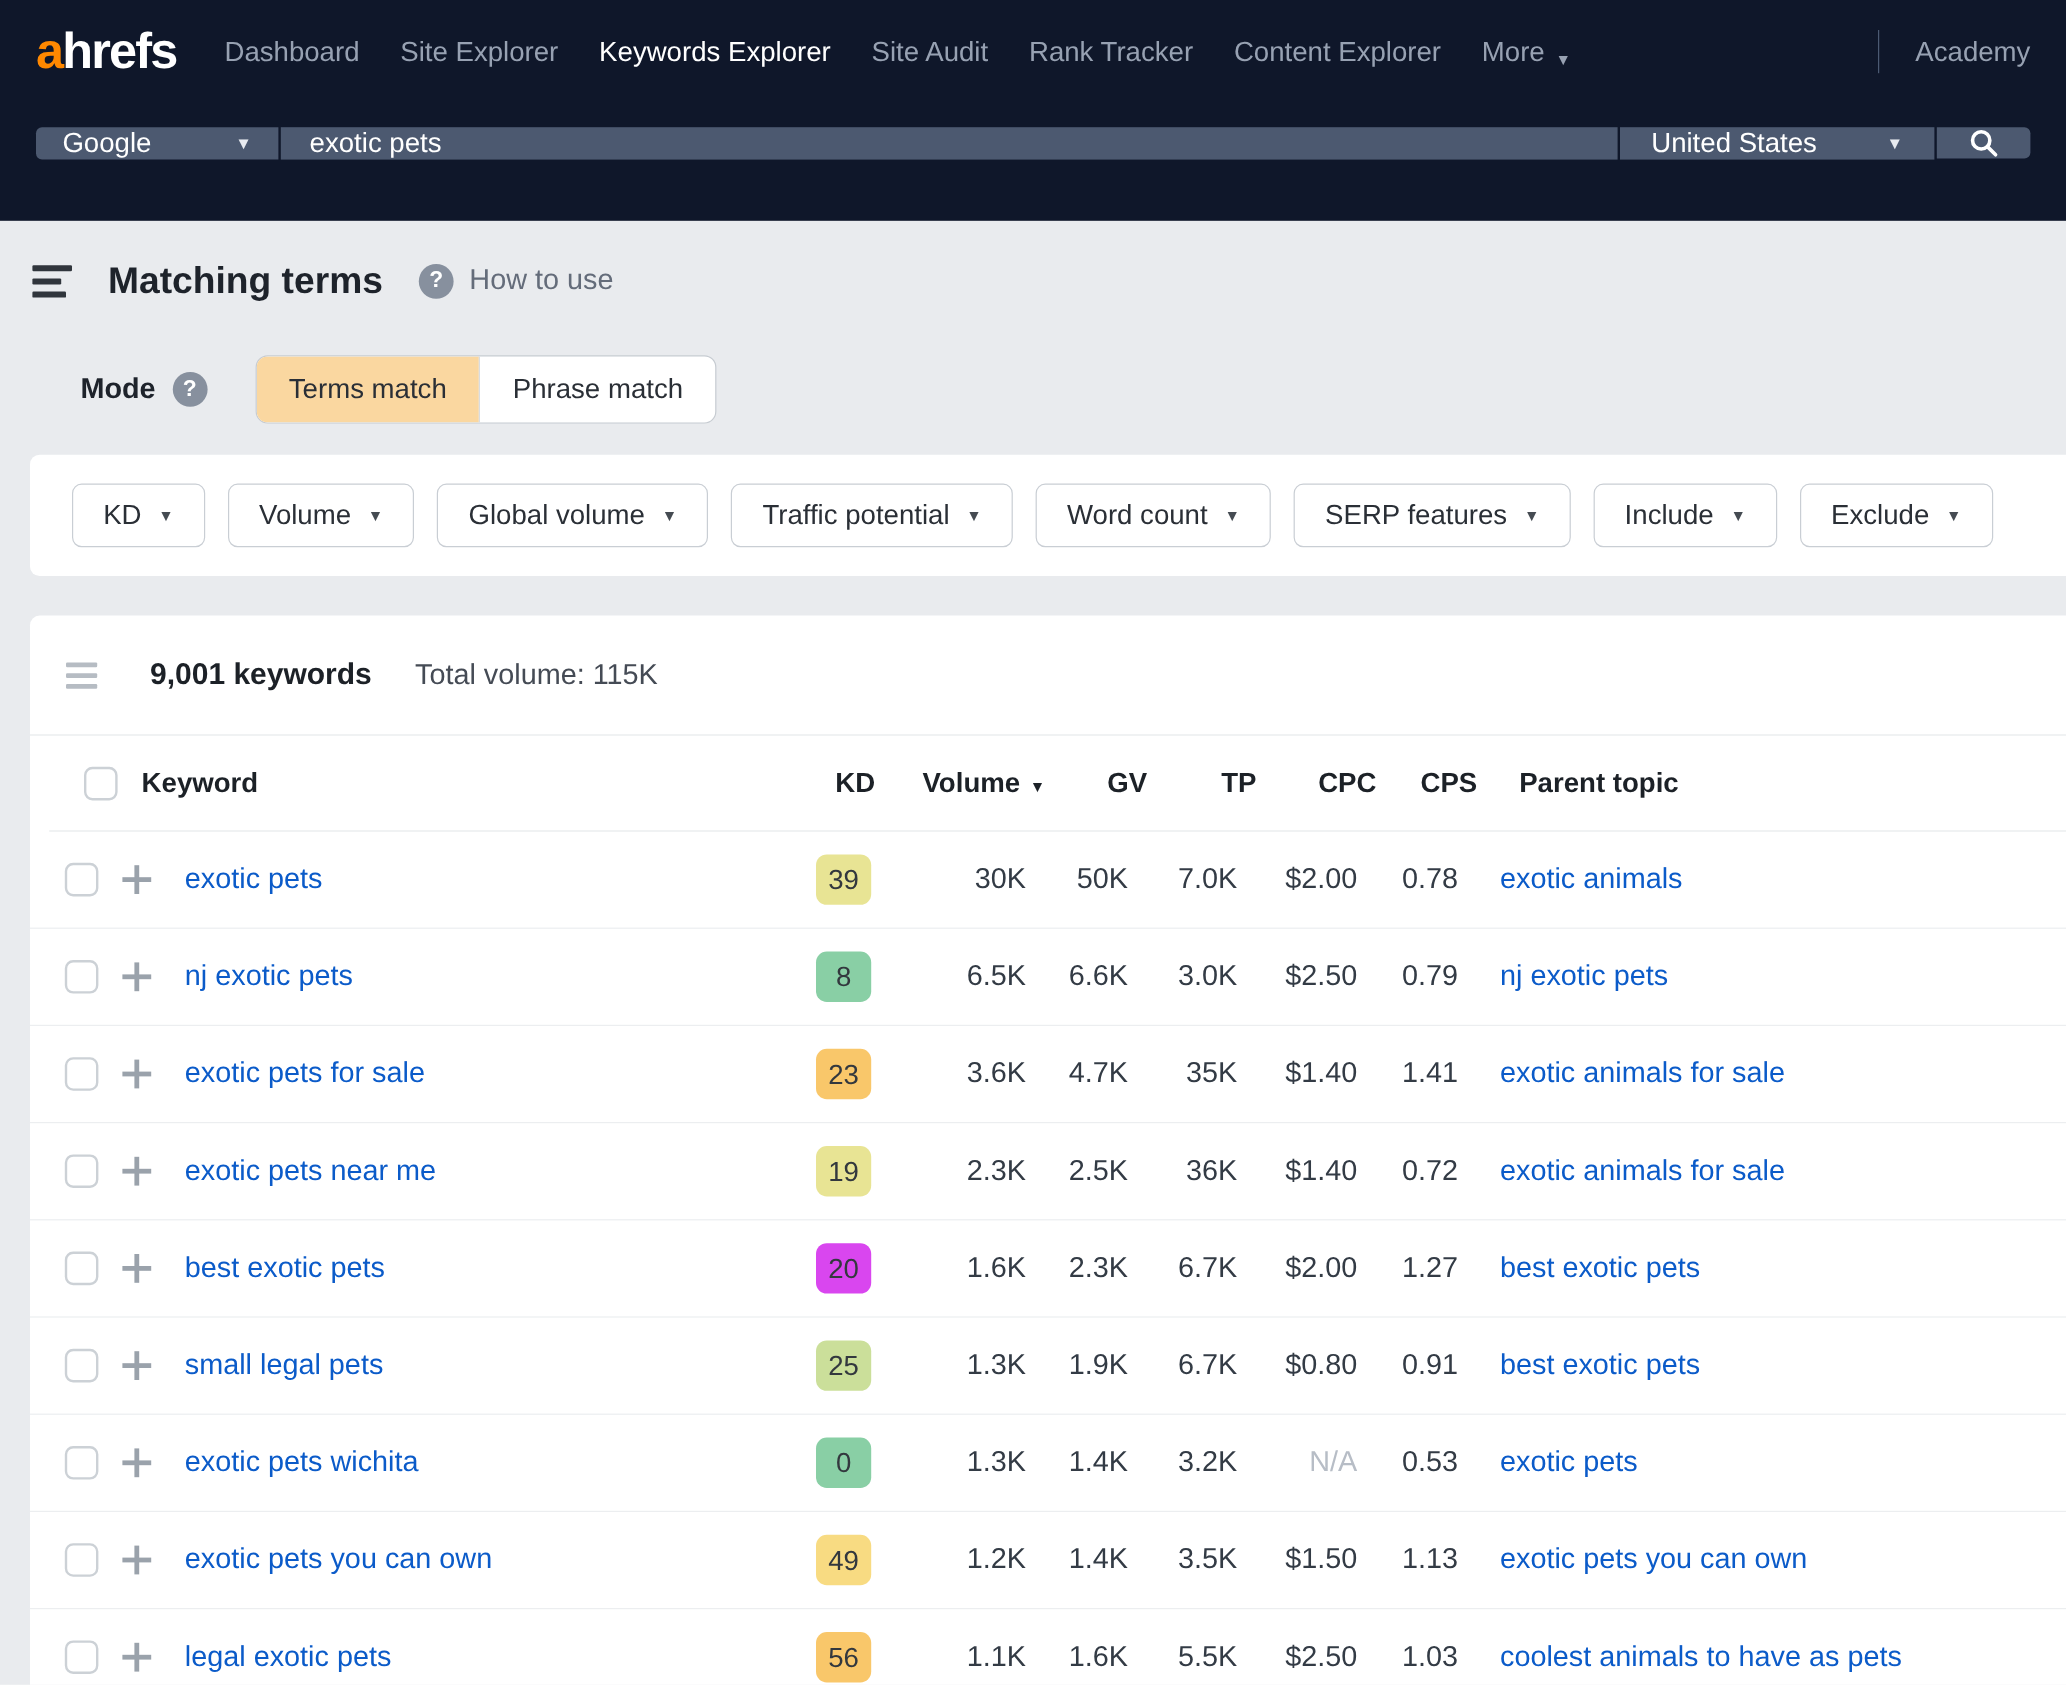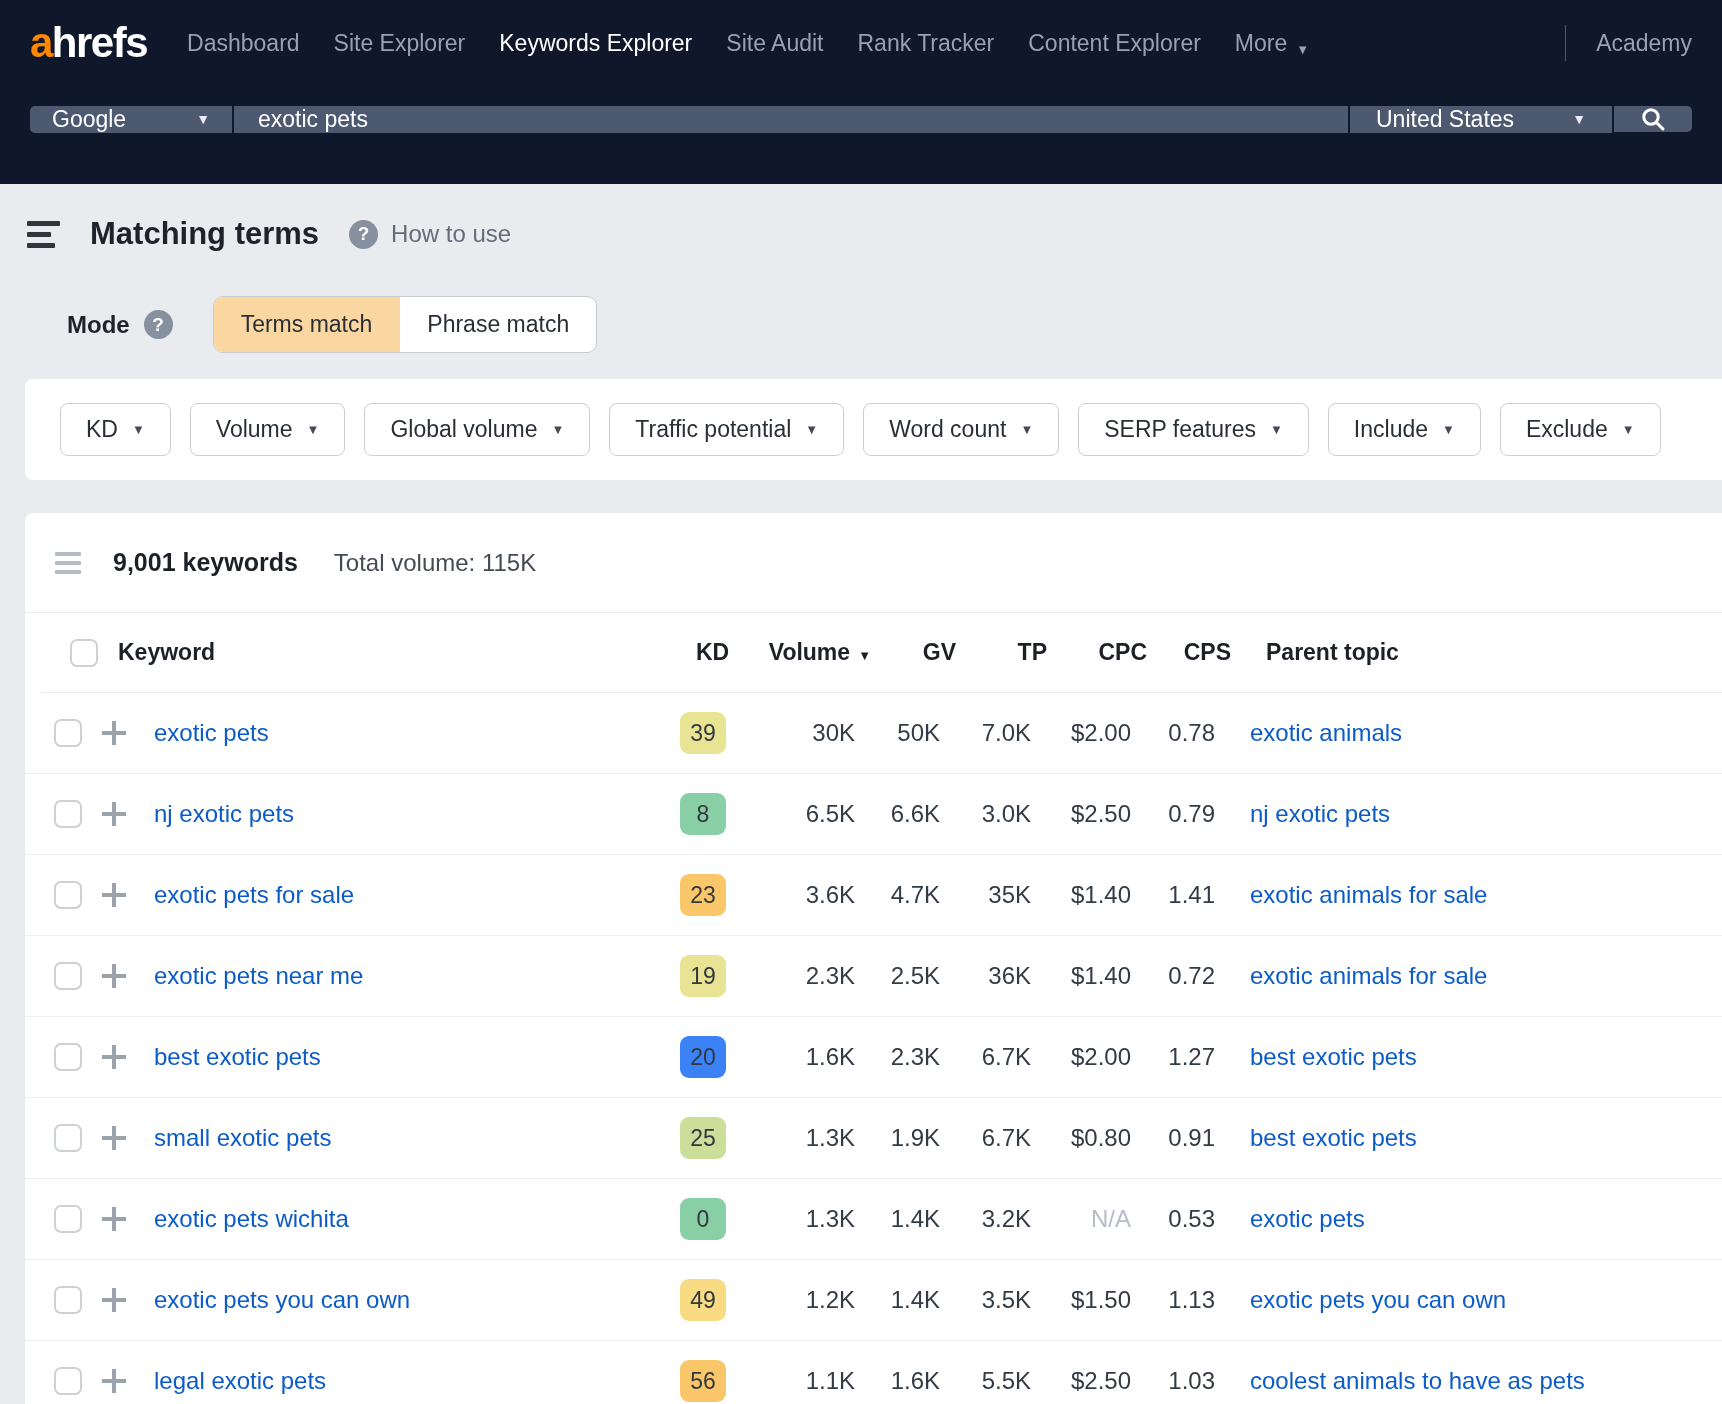--- a/index.html
+++ b/index.html
@@ -49,21 +49,21 @@
   .mode-help { margin-left:14px; margin-right:40px; }
   
   .filters-panel { margin:26px 0 0 25px; width:calc(100% - 25px); height:101px; background:#fff; border-radius:8px 0 0 8px; display:flex; align-items:center; gap:19px; padding-left:35px; overflow:hidden; white-space:nowrap; }
   .filter-btn { flex:0 0 auto; height:53px; border:1px solid #c9ced4; border-radius:8px; background:#fff; display:flex; align-items:center; justify-content:center; gap:14px; font-size:23px; color:#2a2f36; padding:0 25px; cursor:pointer; }
   .filter-caret { font-size:13px; color:#454b52; }
   
   .results-panel { margin:33px 0 0 25px; width:calc(100% - 25px); background:#fff; border-radius:8px 0 0 8px; min-height:900px; }
   .count-bar { height:100px; display:flex; align-items:center; padding-left:30px; border-bottom:1px solid #e7eaec; }
   .list-icon { width:26px; height:22px; display:flex; flex-direction:column; justify-content:space-between; cursor:pointer; }
   .list-icon span { height:4px; width:26px; background:#b6bcc3; border-radius:1px; }
-  .count-text { font-size:25px; font-weight:bold; color:#1c2127; margin-left:32px; }
+  .count-text { font-size:25px; font-weight:bold; color:#1c2127; margin-left:44px; }
   .total-volume { font-size:24px; color:#454b55; margin-left:36px; }
   
   .trow, .thead {
     display:grid;
     grid-template-columns:30px 18px 26px 26px 526px 46px 129px 85px 91px 100px 84px 1fr;
     align-items:center;
     padding-left:29px;
   }
   .thead { height:80px; border-bottom:1px solid #e7eaec; font-size:23px; font-weight:bold; color:#1c2127;margin-left:16px; }
   .trow { height:81px; border-bottom:1px solid #eceeF0; }
@@ -279,34 +279,34 @@
     <span class="num c-cpc" style="grid-column:10">$1.40</span>
     <span class="num c-cps" style="grid-column:11">0.72</span>
     <span class="cell-parent"><a class="link">exotic animals for sale</a></span>
   </div>
 
   <div class="trow">
     <span class="checkbox"></span>
     <span class="plus-icon"></span>
     <span class="cell-keyword"><a class="link kw">best exotic pets</a></span>
     <span class="cell-kd">
-          <span class="kd-badge" style="background: #3b82f6;">20</span>
+          <span class="kd-badge" style="background: #d946ef;">20</span>
         </span>
     <span class="num c-vol" style="grid-column:7">1.6K</span>
     <span class="num c-gv" style="grid-column:8">2.3K</span>
     <span class="num c-tp" style="grid-column:9">6.7K</span>
     <span class="num c-cpc" style="grid-column:10">$2.00</span>
     <span class="num c-cps" style="grid-column:11">1.27</span>
     <span class="cell-parent"><a class="link">best exotic pets</a></span>
   </div>
 
   <div class="trow">
     <span class="checkbox"></span>
     <span class="plus-icon"></span>
-    <span class="cell-keyword"><a class="link kw">small exotic pets</a></span>
+    <span class="cell-keyword"><a class="link kw">small legal pets</a></span>
     <span class="cell-kd">
           <span class="kd-badge" style="background: rgb(203, 223, 154);">25</span>
         </span>
     <span class="num c-vol" style="grid-column:7">1.3K</span>
     <span class="num c-gv" style="grid-column:8">1.9K</span>
     <span class="num c-tp" style="grid-column:9">6.7K</span>
     <span class="num c-cpc" style="grid-column:10">$0.80</span>
     <span class="num c-cps" style="grid-column:11">0.91</span>
     <span class="cell-parent"><a class="link">best exotic pets</a></span>
   </div>

